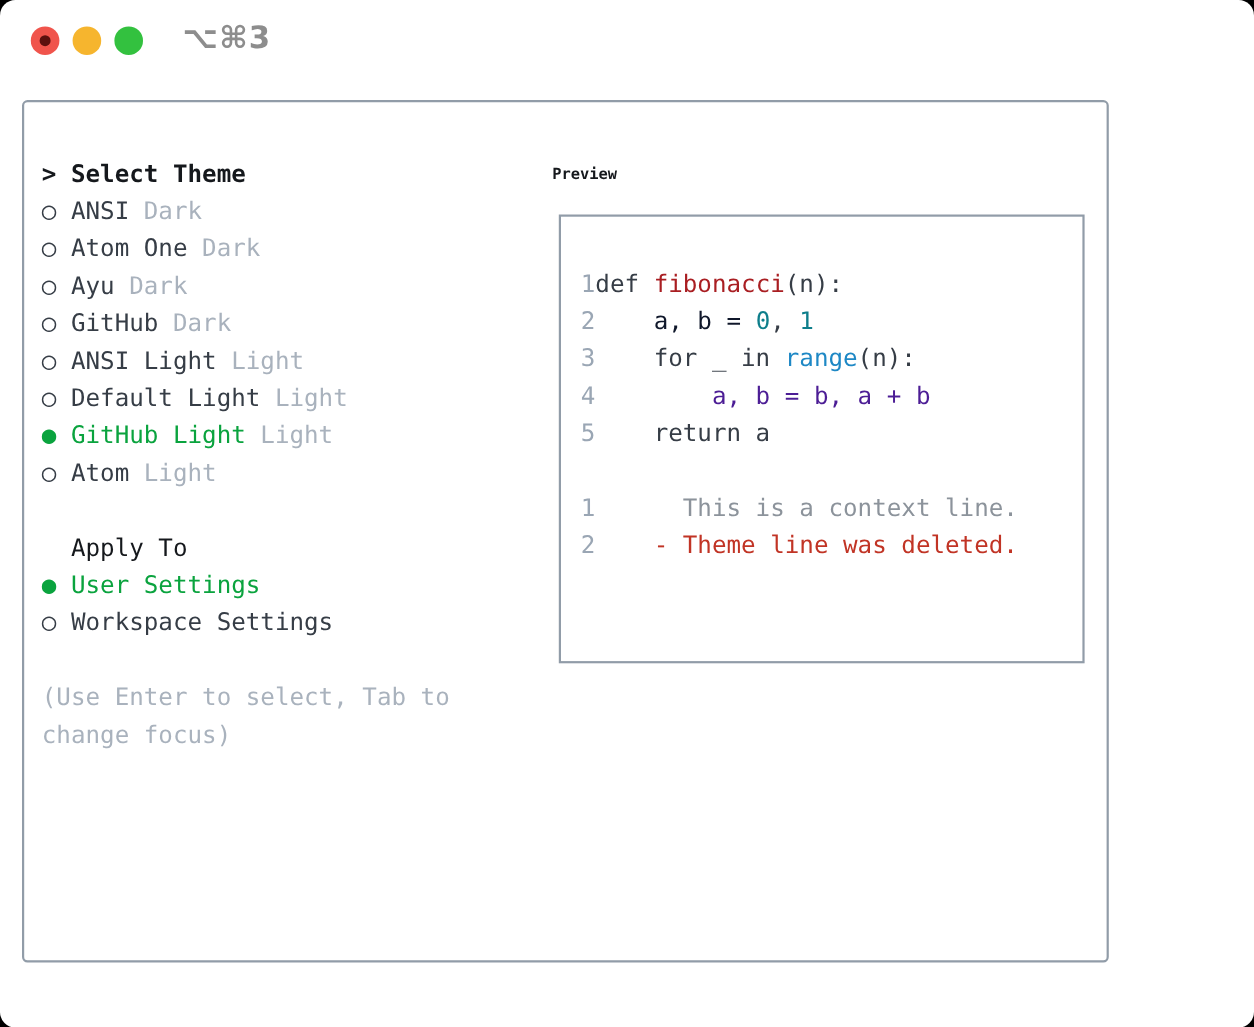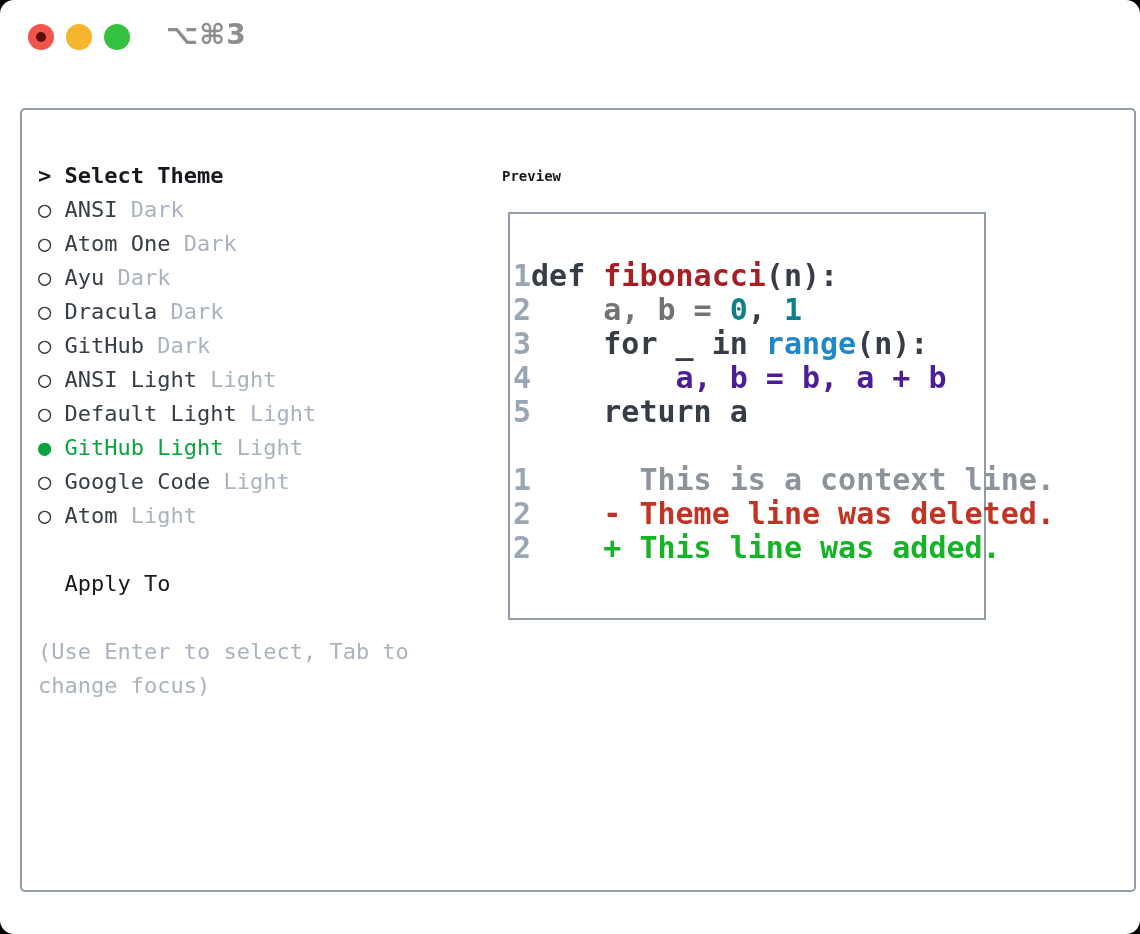--- a/index.html
+++ b/index.html
@@ -27,22 +27,22 @@
   }
   .shortcut {
     position: absolute; left: 166px; top: 18px;
     font-family: "DejaVu Sans", sans-serif;
     font-size: 28px; font-weight: bold; color: var(--titlebar-text);
     letter-spacing: 1px;
   }
 
   
   .panel {
-    position: absolute; left: 20px; top: 108px;
-    width: 1116px; height: 784px;
+    position: absolute; left: 20px; top: 91px;
+    width: 988px; height: 784px;
     border: 2px solid var(--panel-border);
     border-radius: 5px;
     background: #fff;
   }
 
   .left-col {
     position: absolute; left: 16px; top: 49px; width: 450px;
     font-size: 22px; line-height: 34px;
   }
   .row { height: 34px; white-space: pre; }
@@ -61,21 +61,21 @@
     position: absolute; left: 480px; top: 49px;
     font-size: 14px; line-height: 34px; font-weight: bold;
     color: var(--header-text);
   }
   .preview-box {
     position: absolute; left: 486px; top: 102px;
     width: 478px; height: 408px;
     border: 2px solid var(--panel-border);
     background: #fff;
   }
-  .code { padding: 45px 0 0 3px; font-size: 30px; line-height: 34px; font-weight: bold; }
+  .code { padding: 45px 0 0 18px; font-size: 22px; line-height: 34px; }
   .pline { height: 34px; white-space: pre; }
   .lnum { display: inline-block; width: 1ch; color: var(--line-number); }
 </style>
 </head>
 <body>
 
 <div class="window">
 
   <div class="titlebar">
     <div class="traffic">
@@ -90,48 +90,49 @@
 
   <div class="panel">
 
     <div class="left-col">
       <div class="row header-row"><span>&gt;</span><span class="title-label">Select Theme</span></div>
 
       <div id="theme-list">
           <div class="row"><span class="marker">○</span><span class="name">ANSI</span><span class="variant">Dark</span></div>
           <div class="row"><span class="marker">○</span><span class="name">Atom One</span><span class="variant">Dark</span></div>
           <div class="row"><span class="marker">○</span><span class="name">Ayu</span><span class="variant">Dark</span></div>
-          <div class="row"><span class="marker">○</span><span class="name">Dracula</span><span class="variant">Dark</span></div>
           <div class="row"><span class="marker">○</span><span class="name">GitHub</span><span class="variant">Dark</span></div>
           <div class="row"><span class="marker">○</span><span class="name">ANSI Light</span><span class="variant">Light</span></div>
           <div class="row"><span class="marker">○</span><span class="name">Default Light</span><span class="variant">Light</span></div>
           <div class="row selected"><span class="marker">●</span><span class="name">GitHub Light</span><span class="variant">Light</span></div>
-          <div class="row"><span class="marker">○</span><span class="name">Google Code</span><span class="variant">Light</span></div>
           <div class="row"><span class="marker">○</span><span class="name">Atom</span><span class="variant">Light</span></div>
         </div>
 
       <div class="blank-row"></div>
       <div class="apply-header">Apply To</div>
 
+      <div id="apply-list">
+          <div class="row selected"><span class="marker">●</span><span class="name">User Settings</span></div>
+          <div class="row"><span class="marker">○</span><span class="name">Workspace Settings</span></div>
+        </div>
 
       <div class="blank-row"></div>
       <div class="hint-line">(Use Enter to select, Tab to</div>
       <div class="hint-line">change focus)</div>
     </div>
 
     <div class="preview-title">Preview</div>
 
     <div class="preview-box">
       <div class="code" id="preview-code">
           <div class="pline"><span class="lnum">1</span><span style="color: rgb(54, 61, 70);">def </span><span style="color: rgb(169, 30, 34);">fibonacci</span><span style="color: rgb(54, 61, 70);">(n):</span></div>
-          <div class="pline"><span class="lnum">2</span><span style="color: #737373; text-align: center;">    a, b = </span><span style="color: rgb(14, 126, 139);">0</span><span style="color: rgb(54, 61, 70);">, </span><span style="color: rgb(14, 126, 139);">1</span></div>
+          <div class="pline"><span class="lnum">2</span><span style="color: #0f172a; text-align: center;">    a, b = </span><span style="color: rgb(14, 126, 139);">0</span><span style="color: rgb(54, 61, 70);">, </span><span style="color: rgb(14, 126, 139);">1</span></div>
           <div class="pline"><span class="lnum">3</span><span style="color: rgb(54, 61, 70);">    for _ in </span><span style="color: rgb(30, 136, 197);">range</span><span style="color: rgb(54, 61, 70);">(n):</span></div>
           <div class="pline"><span class="lnum">4</span><span style="color: #4c1d95; margin-top: 37px;">        a, b = b, a + b</span></div>
           <div class="pline"><span class="lnum">5</span><span style="color: rgb(54, 61, 70);">    return a</span></div>
           <div class="pline"><span class="lnum"></span></div>
           <div class="pline"><span class="lnum">1</span><span style="color: rgb(140, 147, 155);">      This is a context line.</span></div>
           <div class="pline"><span class="lnum">2</span><span style="color: rgb(193, 52, 37);">    - Theme line was deleted.</span></div>
-          <div class="pline"><span class="lnum">2</span><span style="color: rgb(21, 180, 39);">    + This line was added.</span></div>
         </div>
     </div>
 
   </div>
 </div>
 
 </body></html>

